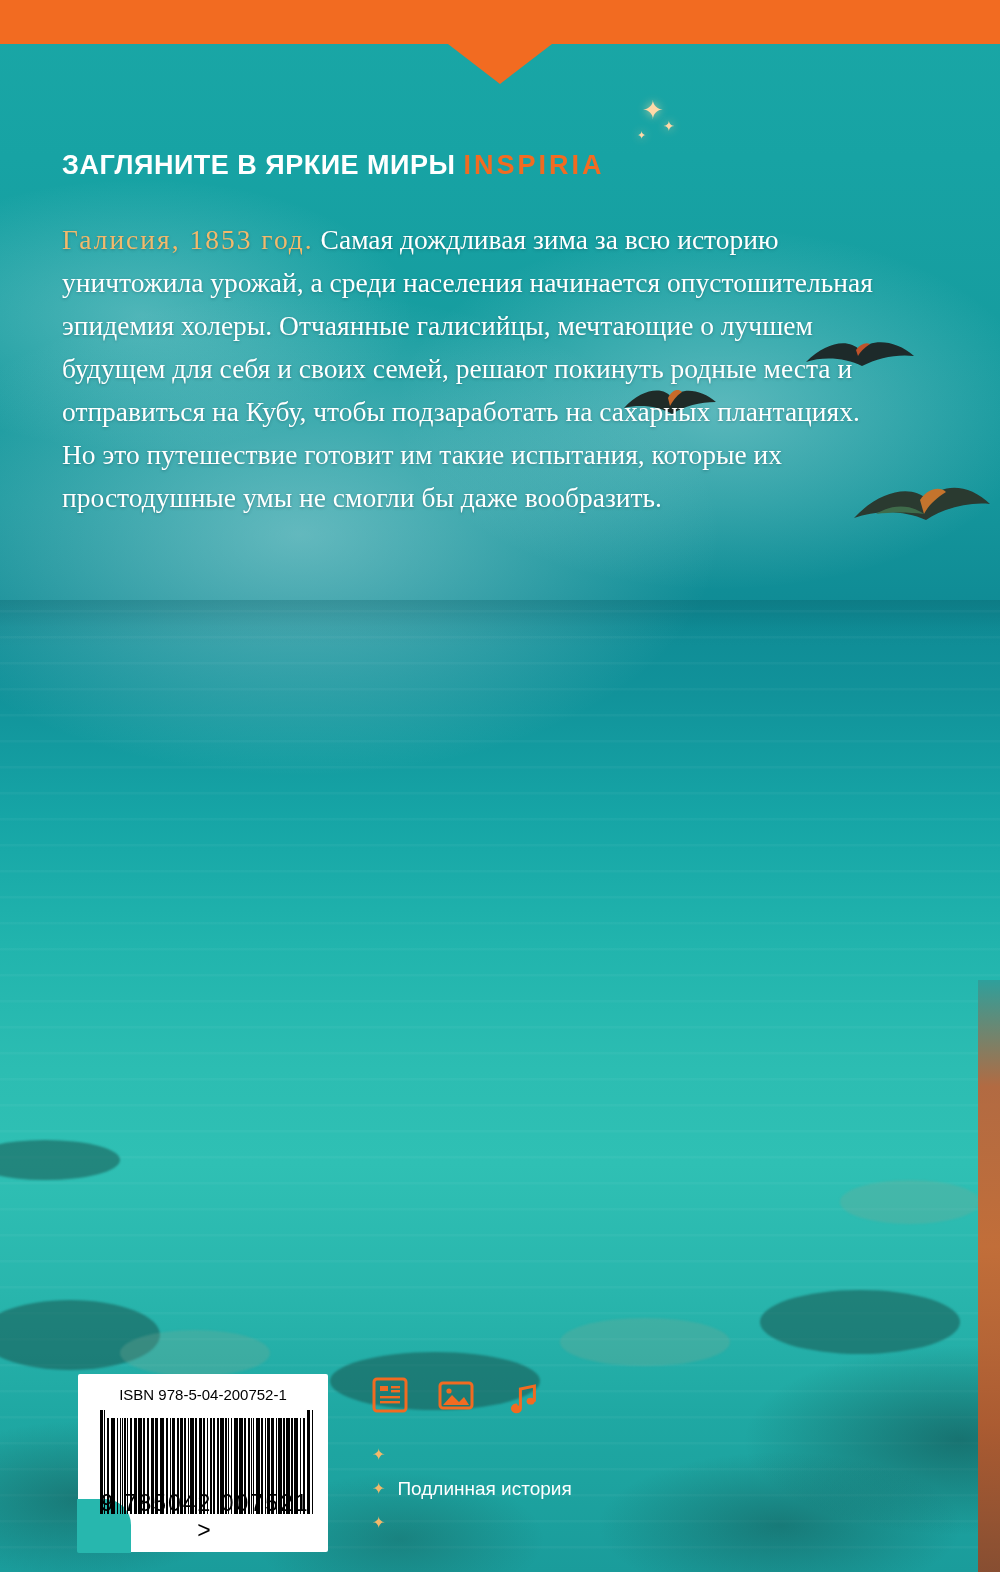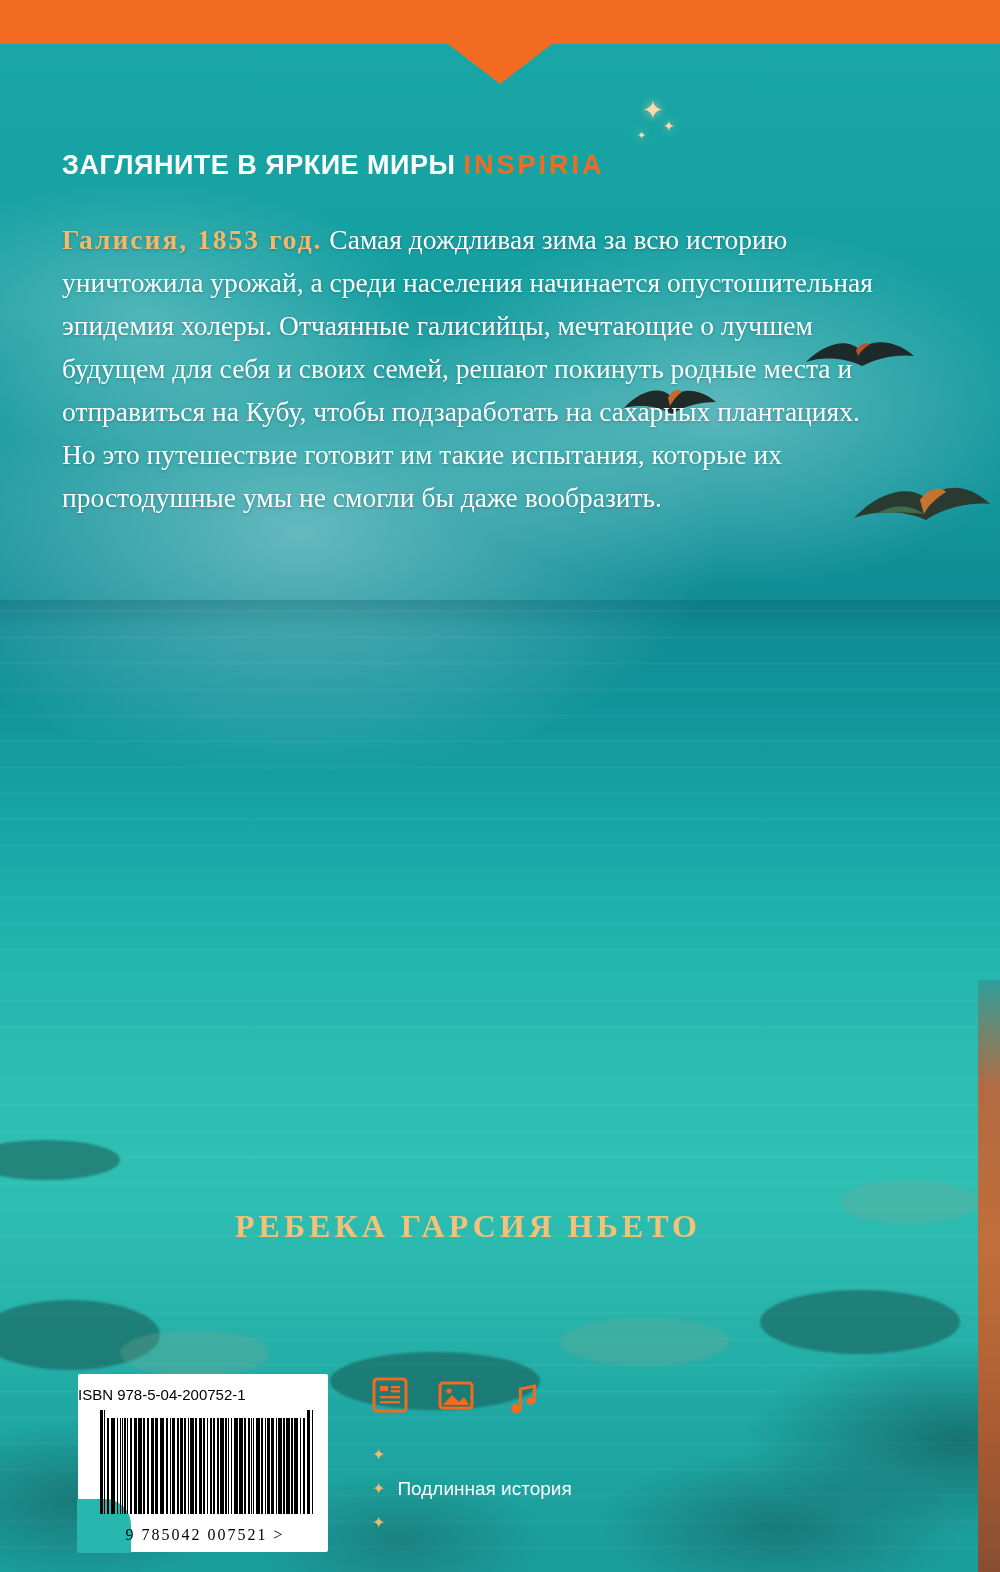--- a/index.html
+++ b/index.html
@@ -140,21 +140,20 @@
     width: 812px;
     color: #ffffff;
     font-size: 27.5px;
     line-height: 43px;
     text-shadow: 0 1px 3px rgba(0,60,70,.35);
   }
   .blurb p { margin: 0 0 10px 0; }
   .lede {
     color: #f3b96b;
     letter-spacing: 2px;
-    font-weight: bold;
   }
 
   .quote {
     position: absolute;
     top: 900px;
     left: 62px;
     width: 740px;
     color: #ffffff;
     font-style: italic;
     font-size: 29px;
@@ -224,21 +223,21 @@
     content: "";
     position: absolute;
     left: -1px; bottom: -1px;
     width: 54px; height: 54px;
     background: #27b7ae;
     border-radius: 0 26px 0 2px;
   }
   .isbn-text {
     position: absolute;
     top: 12px; left: 0; right: 0;
-    text-align: left;
+    text-align: center;
     font-family: "Liberation Sans", sans-serif;
     font-size: 15px;
     color: #000;
   }
   .bars {
     position: absolute;
     top: 36px;
     left: 22px;
     right: 14px;
     height: 104px;
@@ -248,22 +247,22 @@
   }
   .bars i {
     display: block;
     background: #000;
     height: 100%;
   }
   .ean-text {
     position: absolute;
     bottom: 8px; left: 12px; right: 8px;
     text-align: center;
-    font-family: Liberation Serif, serif;
-    font-size: 16px;
+    font-family: Liberation Sans, sans-serif;
+    font-size: 23px;
     letter-spacing: 2px;
     color: #000;
   }
 
   
   .bird { position: absolute; }
 </style>
 </head>
 <body>
 
@@ -310,21 +309,20 @@
     <span class="brand">INSPIRIA</span>
   </div>
 
   <div class="blurb">
     <p>
       <span class="lede">Галисия, 1853 год.</span>
       <span>Самая дождливая зима за всю историю уничтожила урожай, а среди населения начинается опустошительная эпидемия холеры. Отчаянные галисийцы, мечтающие о лучшем будущем для себя и своих семей, решают покинуть родные места и отправиться на Кубу, чтобы подзаработать на сахарных плантациях. Но это путешествие готовит им такие испытания, которые их простодушные умы не смогли бы даже вообразить.</span>
     </p>
   </div>
 
-  <div class="quote-author">РЕБЕКА ГАРСИЯ НЬЕТО</div>
 
   <div class="icons">
     <span class="icon-box">
       <svg width="40" height="40" viewBox="0 0 40 40">
         <rect x="4" y="4" width="32" height="32" rx="3" fill="none" stroke="#f26b21" stroke-width="3"></rect>
         <rect x="10" y="11" width="8" height="5" fill="#f26b21"></rect>
         <rect x="21" y="11" width="9" height="2.4" fill="#f26b21"></rect>
         <rect x="21" y="15" width="9" height="2.4" fill="#f26b21"></rect>
         <rect x="10" y="21" width="20" height="2.4" fill="#f26b21"></rect>
         <rect x="10" y="26" width="20" height="2.4" fill="#f26b21"></rect>

